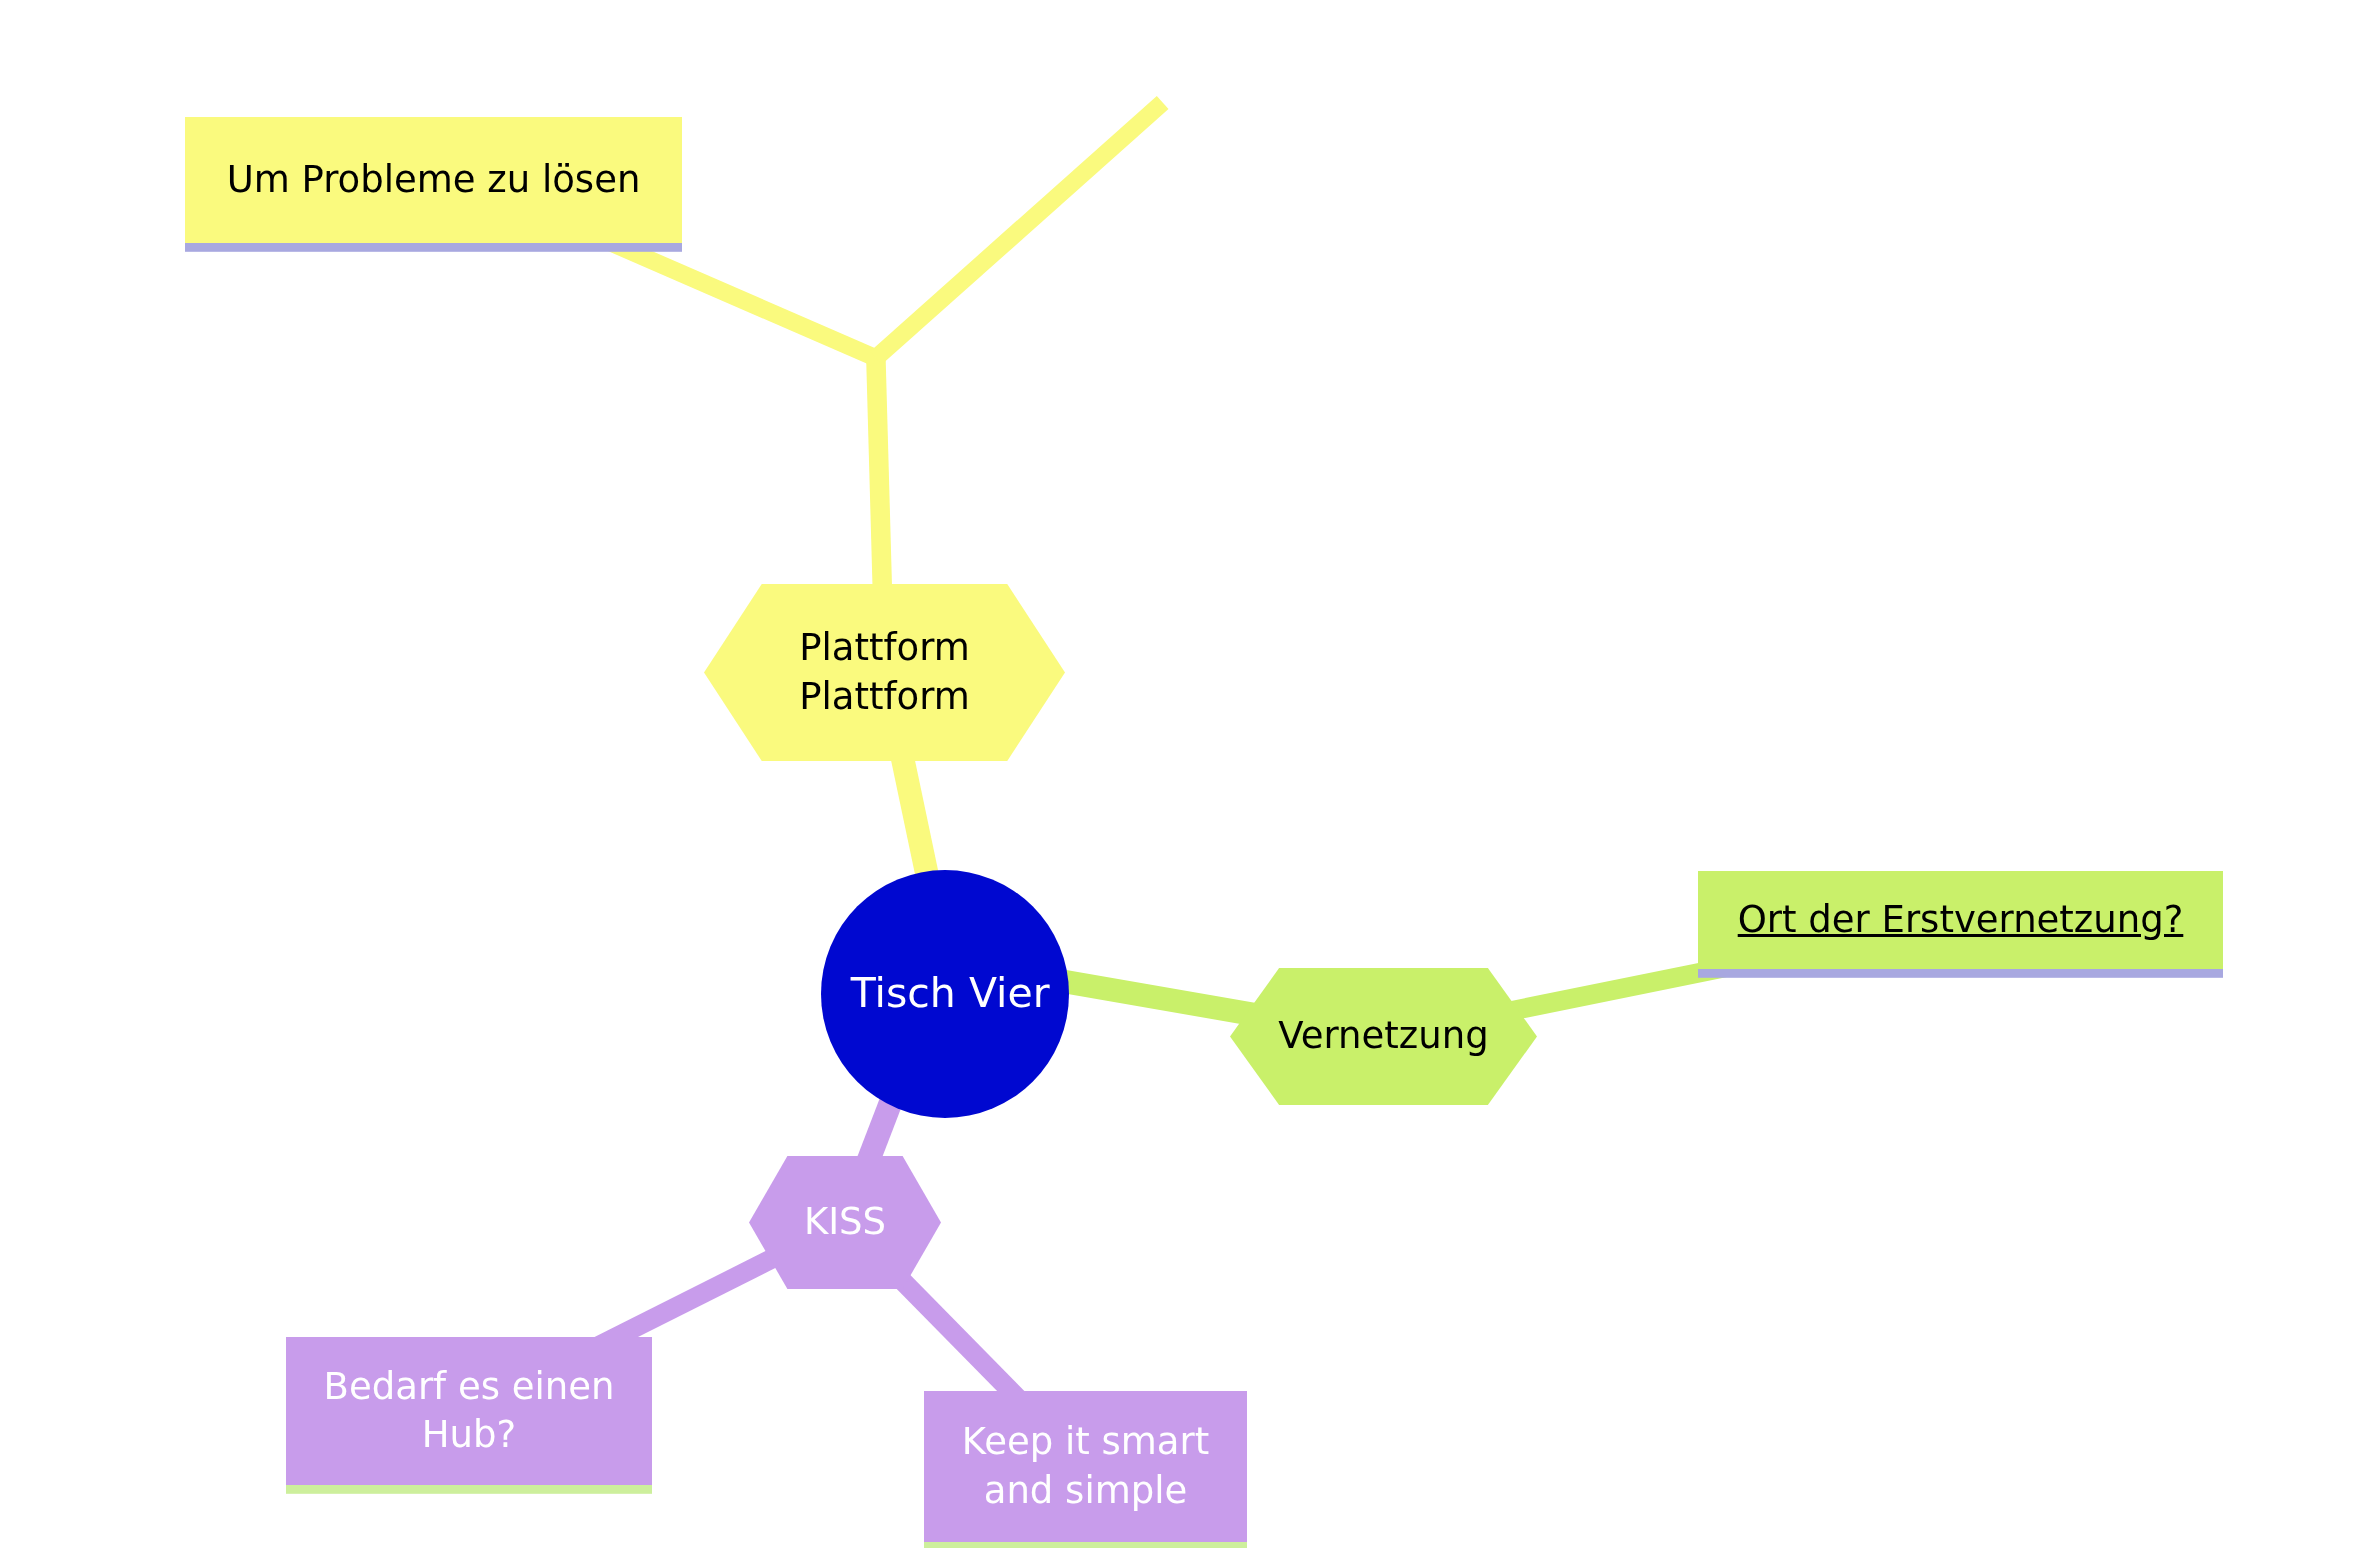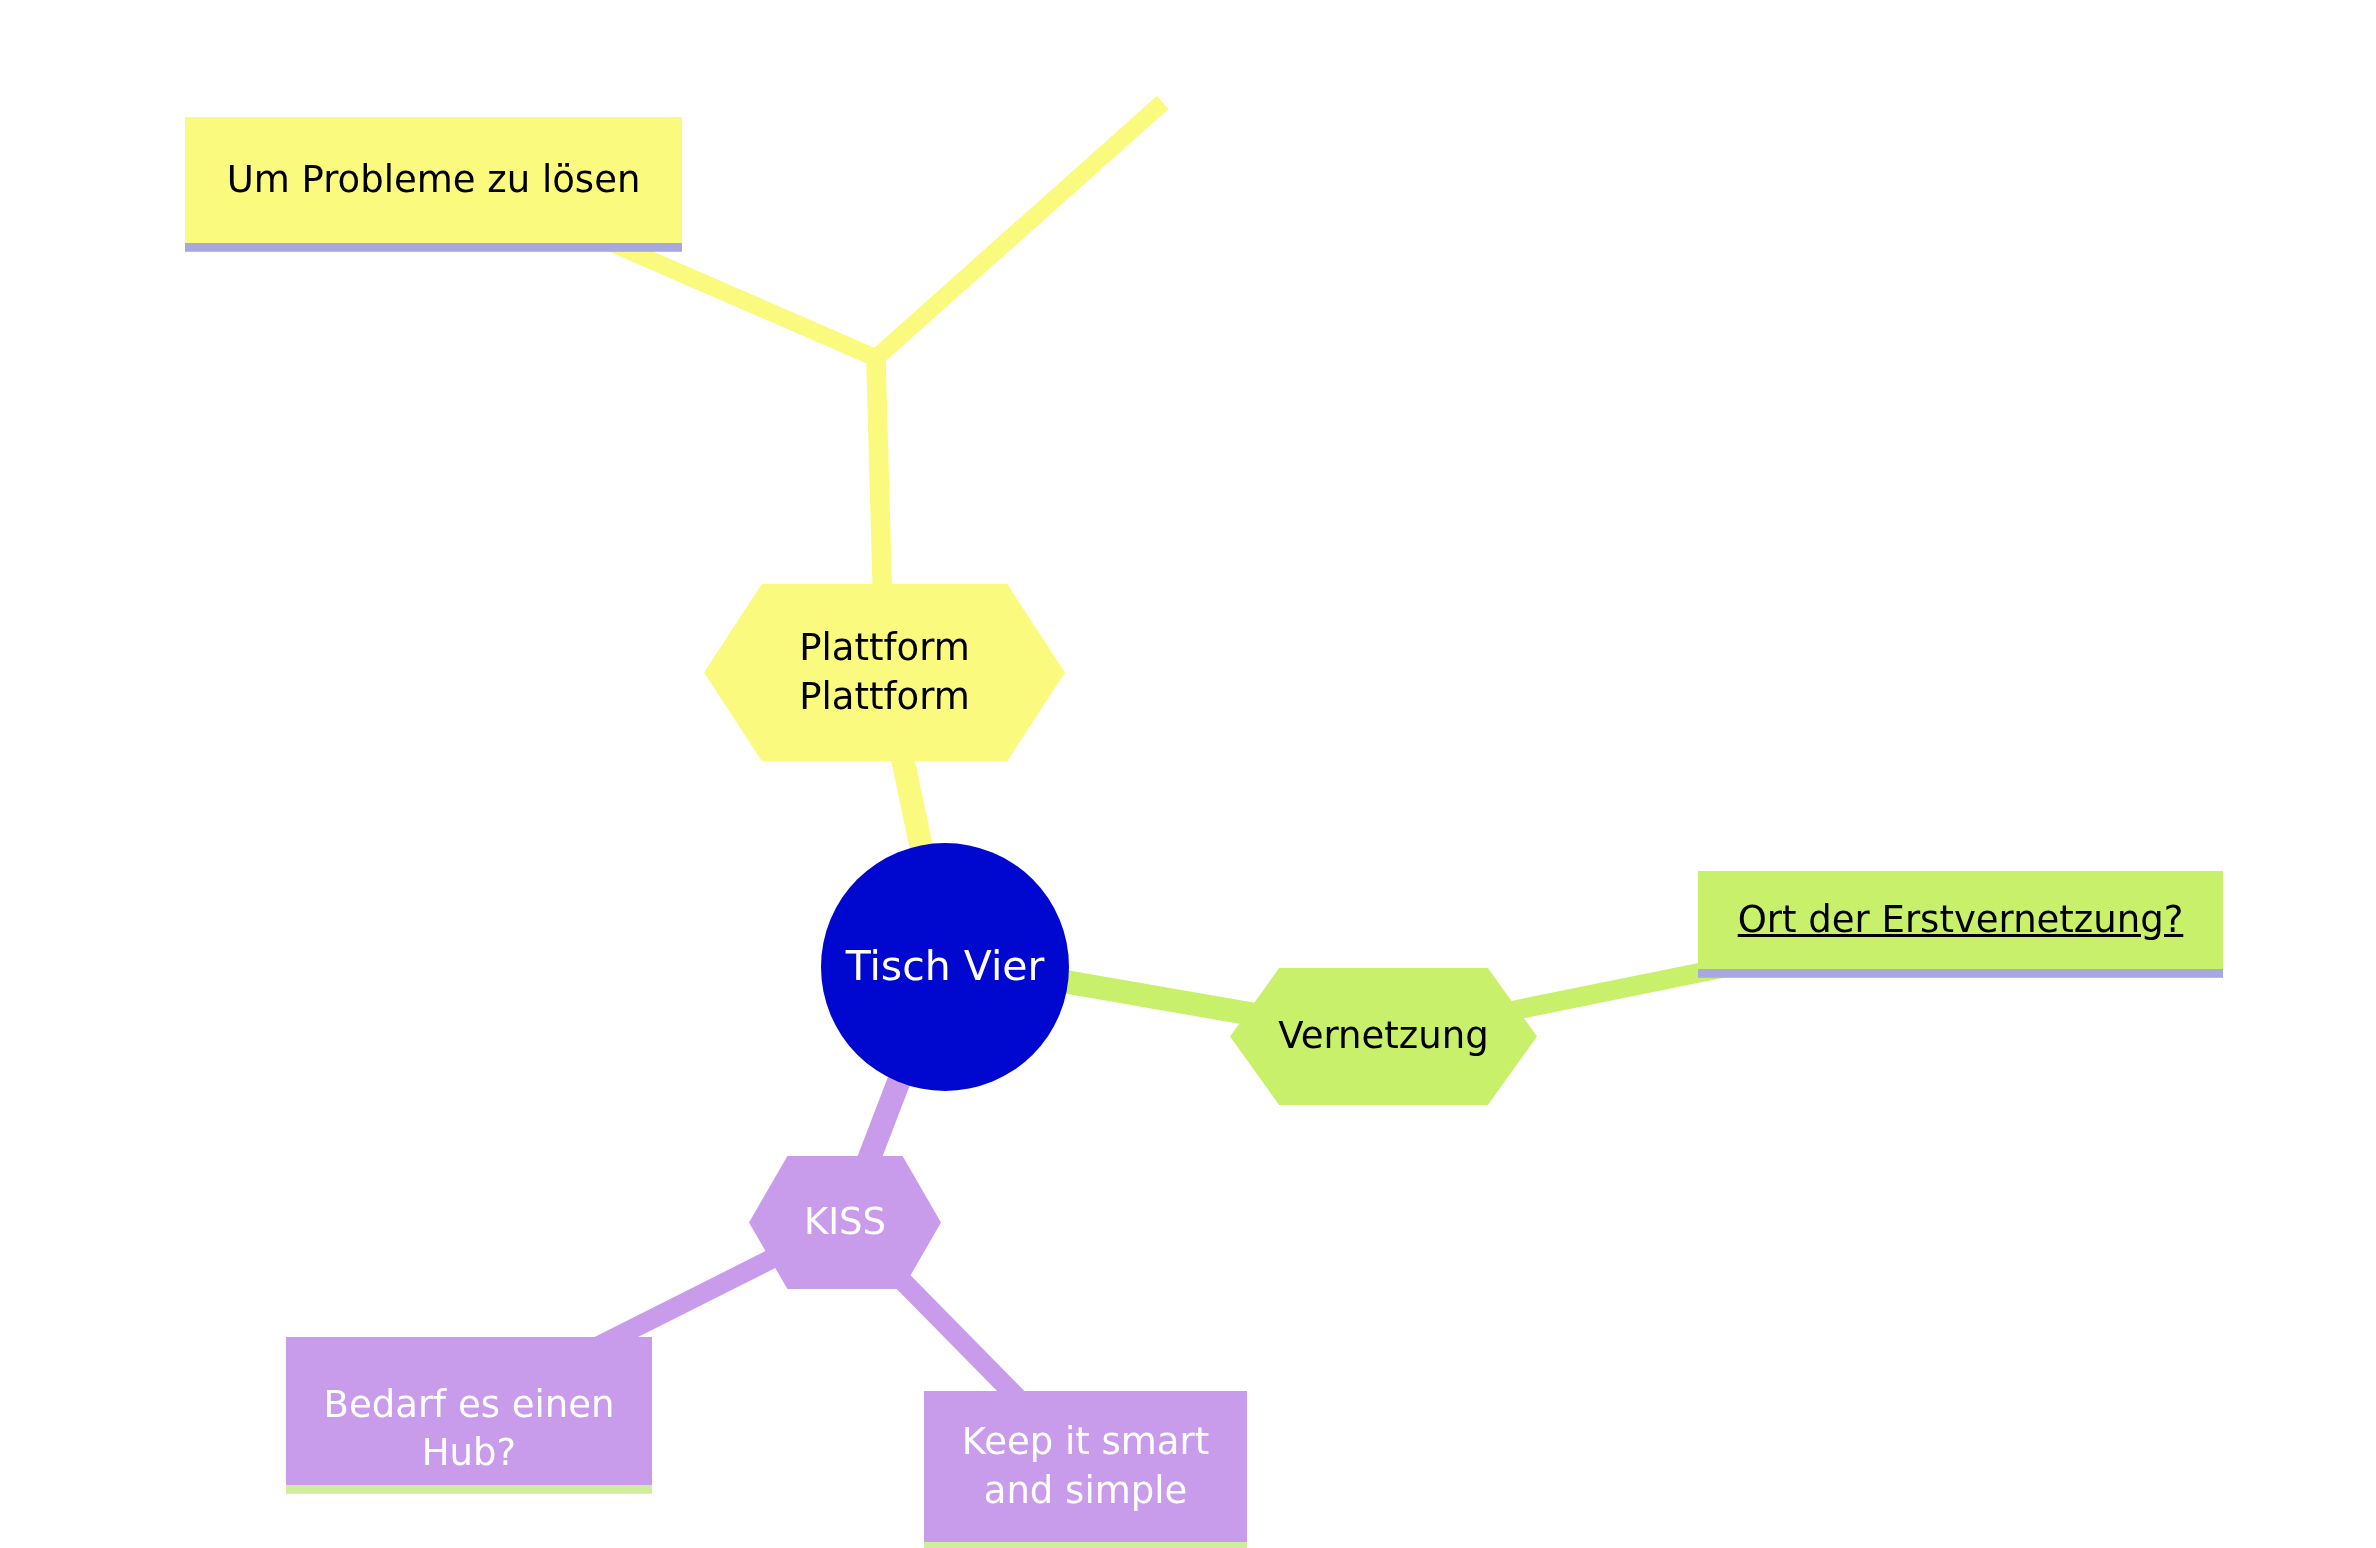--- a/index.html
+++ b/index.html
@@ -90,26 +90,26 @@
   </div>
 
   <div class="node rect green" style="left:1698px; top:871px; width:525px; height:98px;text-decoration:underline;">
     <span class="label">Ort der Erstvernetzung?</span>
   </div>
 
   <div class="node hex small purple" style="left:749px; top:1156px; width:192px; height:133px;">
     <span class="label">KISS</span>
   </div>
 
-  <div class="node rect purple" style="left:286px; top:1337px; width:366px; height:148px;align-items:flex-end;">
+  <div class="node rect purple" style="left:286px; top:1337px; width:366px; height:148px;">
     <span class="label">Bedarf es einen Hub?</span>
   </div>
 
   <div class="node rect purple" style="left:924px; top:1391px; width:323px; height:151px;">
     <span class="label">Keep it smart and simple</span>
   </div>
 
-  <div class="node circle" style="left:821px; top:843px; width:248px; height:248px;">
+  <div class="node circle" style="left:821px; top:870px; width:248px; height:248px;justify-content:flex-end;">
     <span class="label">Tisch Vier</span>
   </div>
 
 </div>
 
 
 </body></html>

